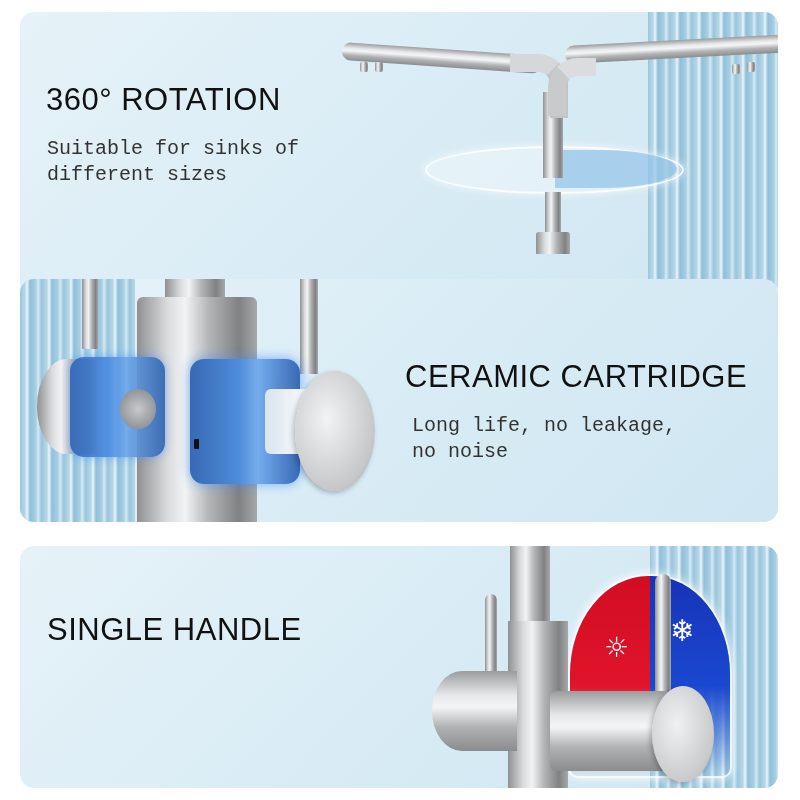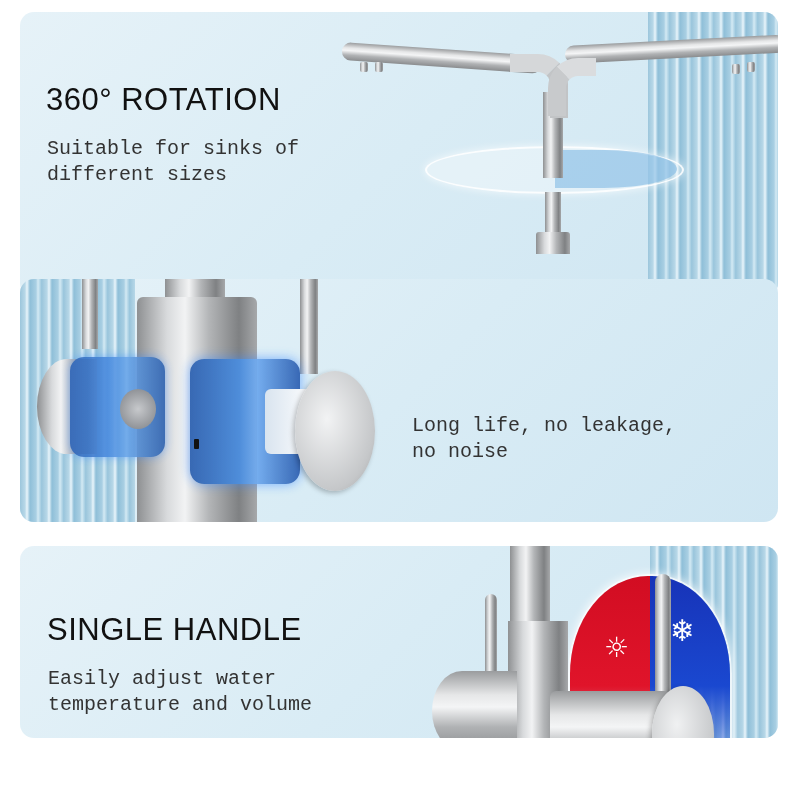--- a/index.html
+++ b/index.html
@@ -1,21 +1,21 @@
 <!DOCTYPE html>
 <html><head>
 <meta charset="utf-8">
 <style>
   html,body{margin:0;padding:0;background:#ffffff;}
   body{width:800px;height:800px;position:relative;overflow:hidden;font-family:"Liberation Sans",sans-serif;}
   .panel{position:absolute;left:20px;width:758px;border-radius:14px;overflow:hidden;
     background:linear-gradient(135deg,#e6f2f8 0%,#d9ecf5 50%,#cfe6f2 100%);}
   #p1{top:12px;height:285px;}
   #p2{top:279px;height:243px;}
-  #p3{top:546px;height:192px;}
+  #p3{top:546px;height:242px;}
   .title{position:absolute;font-size:31px;color:#111;letter-spacing:0.5px;font-weight:normal;white-space:nowrap;}
   .desc{position:absolute;font-size:20px;color:#333;line-height:26px;white-space:pre-line;font-family:Liberation Mono, monospace;}
   .stripes{position:absolute;top:0;bottom:0;
     background:repeating-linear-gradient(90deg,#9cc6dc 0px,#b8d8e8 5px,#e9f5fb 7px,#8fbfd8 10px,#a9cfe3 16px,#d4eaf4 18px,#94c2da 22px);}
   .steel{background:linear-gradient(90deg,#8e9092 0%,#d8dadc 25%,#f2f3f4 40%,#b3b5b7 60%,#7f8183 85%,#a6a8aa 100%);}
   .steelh{background:linear-gradient(180deg,#9a9c9e 0%,#e6e7e8 30%,#f4f5f6 45%,#b0b2b4 70%,#8a8c8e 100%);}
   .abs{position:absolute;}
 </style>
 </head>
 <body>
@@ -60,29 +60,28 @@
     <div class="abs steel" style="left:17px;top:80px;width:60px;height:95px;border-radius:30px 0 0 30px/48px 0 0 48px;"></div>
     <div class="abs" style="left:50px;top:78px;width:95px;height:100px;border-radius:14px;background:linear-gradient(90deg,#2d64b8,#4a8ce0 40%,#6aa6ea 60%,#2e62b0);opacity:0.9;box-shadow:0 0 10px rgba(60,140,255,0.6);"></div>
     <div class="abs" style="left:100px;top:110px;width:36px;height:40px;border-radius:50%;background:radial-gradient(circle,#c7c9cc,#7d8085);"></div>
 
     <div class="abs" style="left:170px;top:80px;width:110px;height:125px;border-radius:14px;background:linear-gradient(90deg,#2a5fb0,#4b8fe2 45%,#6eaaf0 60%,#2b5eb0);opacity:0.92;box-shadow:0 0 12px rgba(60,140,255,0.7);"></div>
     <div class="abs" style="left:245px;top:110px;width:50px;height:65px;border-radius:6px;background:linear-gradient(90deg,#d9e4ef,#ffffff);"></div>
     <div class="abs" style="left:174px;top:160px;width:5px;height:10px;background:#111;border-radius:1px;"></div>
 
     <div class="abs" style="left:275px;top:92px;width:80px;height:120px;border-radius:50%;background:radial-gradient(ellipse at 40% 40%,#f2f3f4,#c5c7c9 70%,#9fa1a3);box-shadow:-2px 2px 5px rgba(0,0,0,0.25);"></div>
   </div>
+  <div class="title" style="left:385px;top:80px;">CERAMIC CARTRIDGE</div>
   <div class="desc" style="left:392px;top:134px;">Long life, no leakage,
 no noise</div>
 </div>
 
 <div class="panel" id="p3">
   <div class="stripes" style="left:630px;right:0;"></div>
   <div class="title" style="left:27px;top:66px;">SINGLE HANDLE</div>
-  <div class="desc" style="left:28px;top:120px;">Easily adjust water
-temperature and volume</div>
   <div>
 
     <div class="abs" style="left:548px;top:28px;width:160px;height:200px;border-radius:80px 80px 10px 10px/100px 100px 10px 10px;overflow:hidden;box-shadow:0 0 10px rgba(255,255,255,0.9);border:2px solid rgba(255,255,255,0.8);">
       <div class="abs" style="left:0;top:0;width:50%;height:100%;background:linear-gradient(180deg,#d20d22 0%,#e0142a 55%,rgba(224,20,42,0) 100%);"></div>
       <div class="abs" style="left:50%;top:0;width:50%;height:100%;background:linear-gradient(180deg,#1733b8 0%,#1a48d0 55%,rgba(26,72,208,0) 100%);"></div>
     </div>
     <div class="abs" style="left:584px;top:88px;color:#fff;font-size:28px;line-height:28px;font-family:'DejaVu Sans',sans-serif;">☼</div>
     <div class="abs" style="left:650px;top:70px;color:#fff;font-size:30px;line-height:30px;font-family:'DejaVu Sans',sans-serif;">❄</div>
 
     <div class="abs steel" style="left:635px;top:28px;width:16px;height:140px;border-radius:8px 8px 0 0;"></div>

